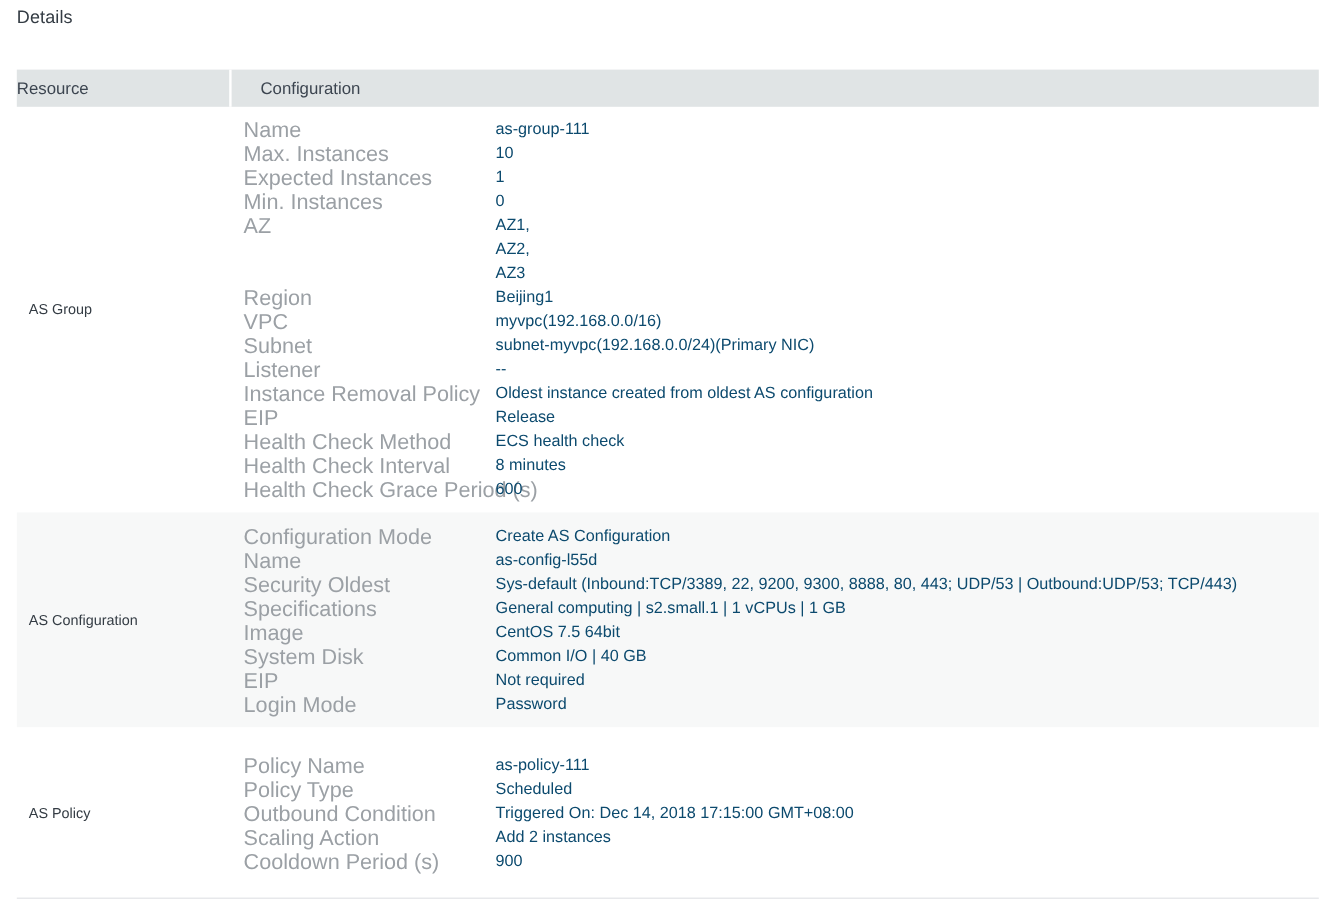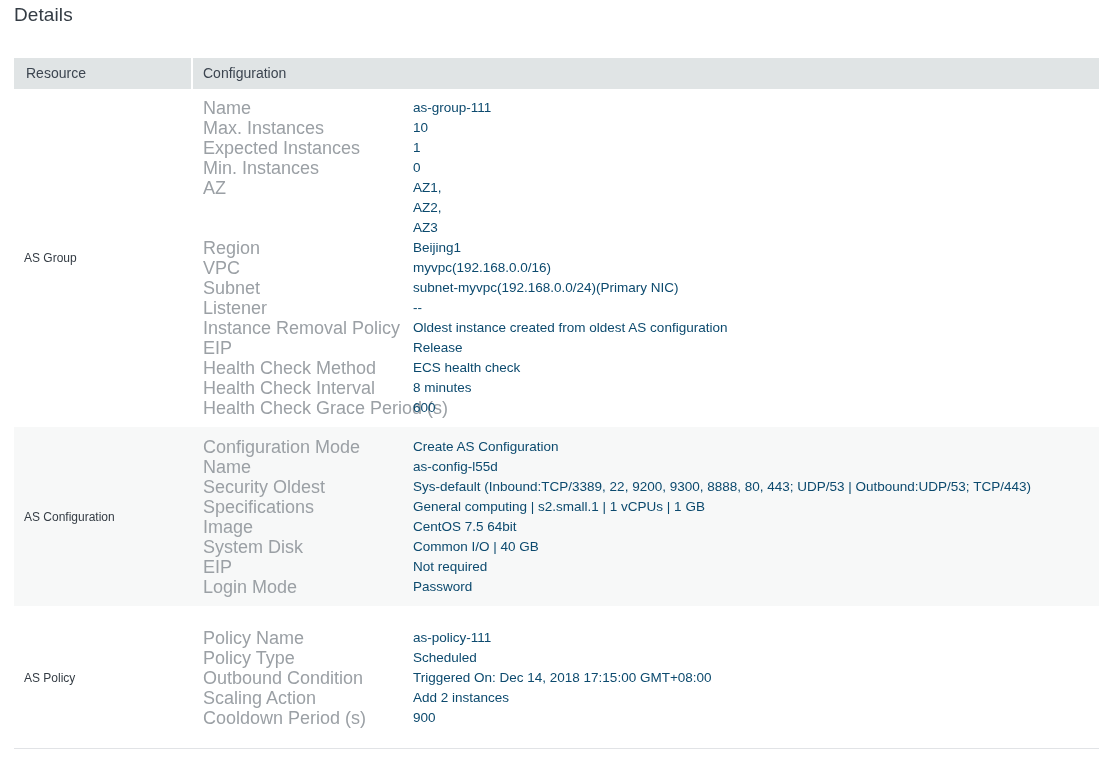--- a/index.html
+++ b/index.html
@@ -18,21 +18,21 @@
     position: relative;
     width: 1099px;
     height: 763px;
   }
 
   
   .page-title {
     position: absolute;
     left: 14px;
     top: 4px;
-    font-size: 19px;
+    font-size: 15px;
     line-height: 22px;
     color: #343c44;
     letter-spacing: 0.1px;
   }
 
   
   .details-table {
     position: absolute;
     left: 14px;
     top: 58px;
@@ -46,26 +46,25 @@
     align-items: center;
   }
   .th {
     font-size: 14px;
     color: #3c4550;
     line-height: 31px;
     box-sizing: border-box;
   }
   .th-resource {
     width: 179px;
-    padding-left: 12px;
     border-right: 2px solid #ffffff;
   }
   .th-config {
     flex: 1;
-    padding-left: 10px;
+    padding-left: 24px;
   }
 
   .table-row {
     display: flex;
     align-items: center;
     box-sizing: border-box;
   }
   .row-alt {
     background: #f7f8f8;
   }

